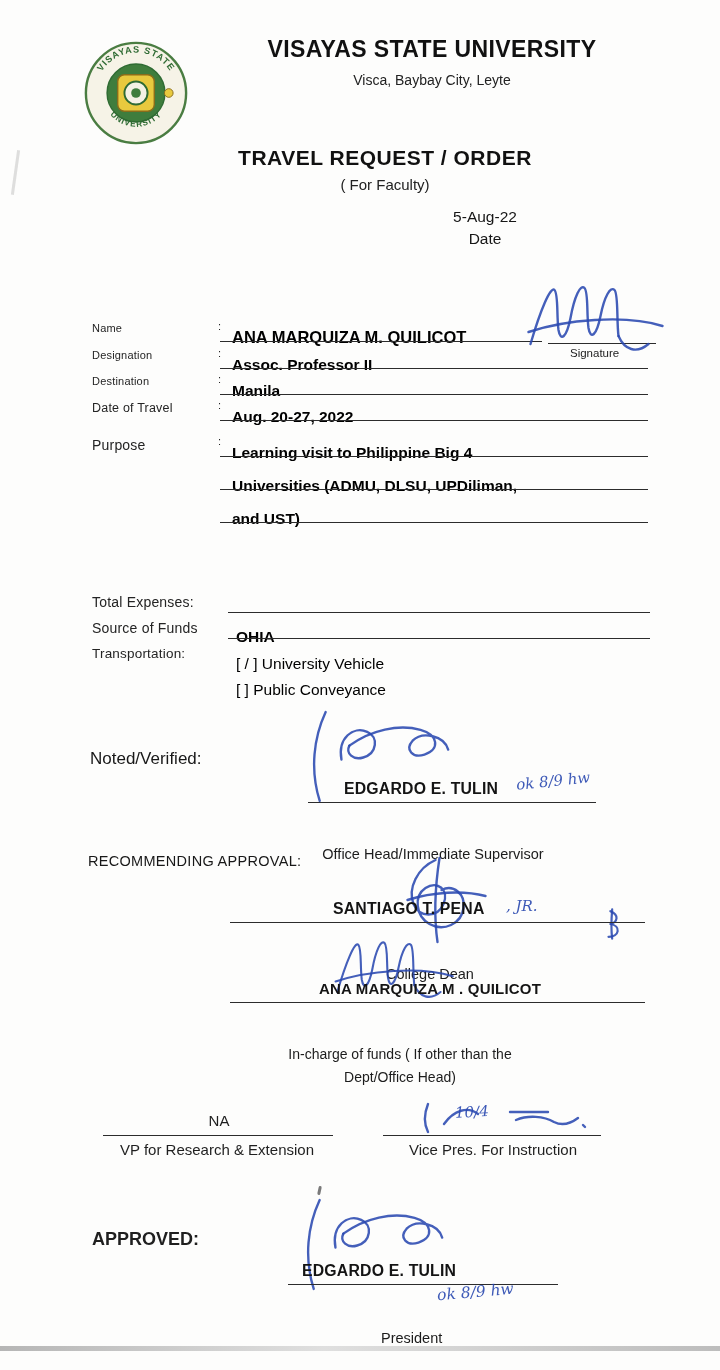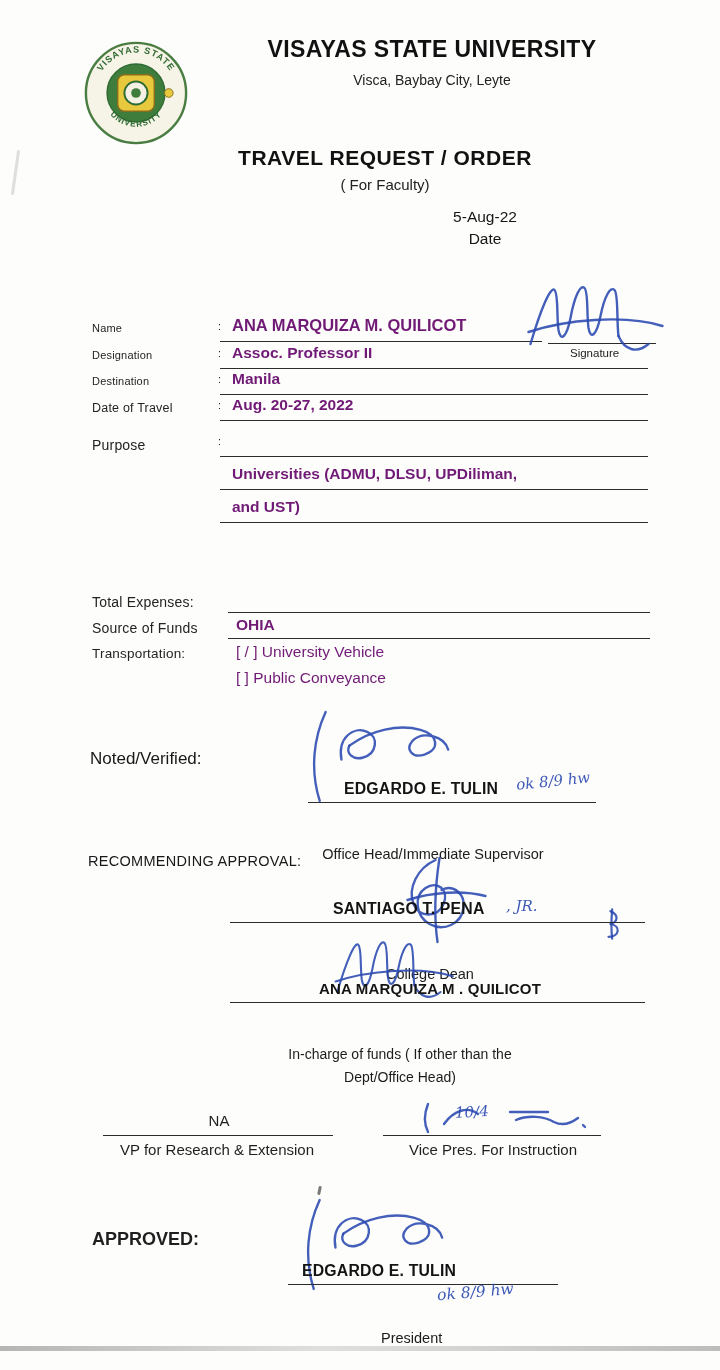--- a/index.html
+++ b/index.html
@@ -4,21 +4,21 @@
 <style>
   html,body{margin:0;padding:0;background:#ffffff;}
   .sheet{
     position:relative;width:720px;height:1370px;margin:0 auto;
     background:#fdfdfc;overflow:hidden;
     font-family:"Liberation Sans",sans-serif;color:#1f1f1f;
   }
   .abs{position:absolute;white-space:nowrap;}
   .ctr{text-align:center;}
   .lbl{font-size:11px;color:#242424;letter-spacing:.2px;}
-  .val{font-size:15.5px;font-weight:600;color:#701a75;}
+  .val{font-size:15.5px;font-weight:600;color:#000000;margin-top:12px;}
   .bold{font-weight:700;}
   .hline{position:absolute;height:0;border-top:1.7px solid #2c2c2c;}
   .uni-title{font-size:23px;font-weight:700;letter-spacing:.4px;color:#111;}
   .uni-addr{font-size:14px;color:#222;}
   .form-title{font-size:21px;font-weight:700;letter-spacing:.5px;color:#111;}
   .form-sub{font-size:15px;color:#222;}
   .date-txt{font-size:15.5px;color:#161616;}
   .sig-cap{font-size:11.5px;color:#222;}
   .section-lbl{font-size:17px;color:#181818;}
   .caps-lbl{font-size:14.5px;color:#181818;letter-spacing:.3px;}
@@ -85,20 +85,21 @@
   <div class="abs val" style="left:232px;top:370px">Manila</div>
   <div class="hline" style="left:220px;top:394px;width:428px"></div>
 
   <div class="abs lbl" style="left:92px;top:401px;font-size:12.5px">Date of Travel</div>
   <div class="abs lbl" style="left:218px;top:399px">:</div>
   <div class="abs val" style="left:232px;top:396px">Aug. 20-27, 2022</div>
   <div class="hline" style="left:220px;top:420px;width:428px"></div>
 
   <div class="abs lbl" style="left:92px;top:437px;font-size:14px">Purpose</div>
   <div class="abs lbl" style="left:218px;top:435px">:</div>
+  <div class="abs val" style="left:232px;top:432px">Learning visit to Philippine Big 4</div>
   <div class="hline" style="left:220px;top:456px;width:428px"></div>
   <div class="abs val" style="left:232px;top:465px">Universities (ADMU, DLSU, UPDiliman,</div>
   <div class="hline" style="left:220px;top:489px;width:428px"></div>
   <div class="abs val" style="left:232px;top:498px">and UST)</div>
   <div class="hline" style="left:220px;top:522px;width:428px"></div>
 
   <div class="abs lbl" style="left:92px;top:594px;font-size:14px">Total Expenses:</div>
   <div class="hline" style="left:228px;top:612px;width:422px"></div>
 
   <div class="abs lbl" style="left:92px;top:620px;font-size:14px">Source of Funds</div>

